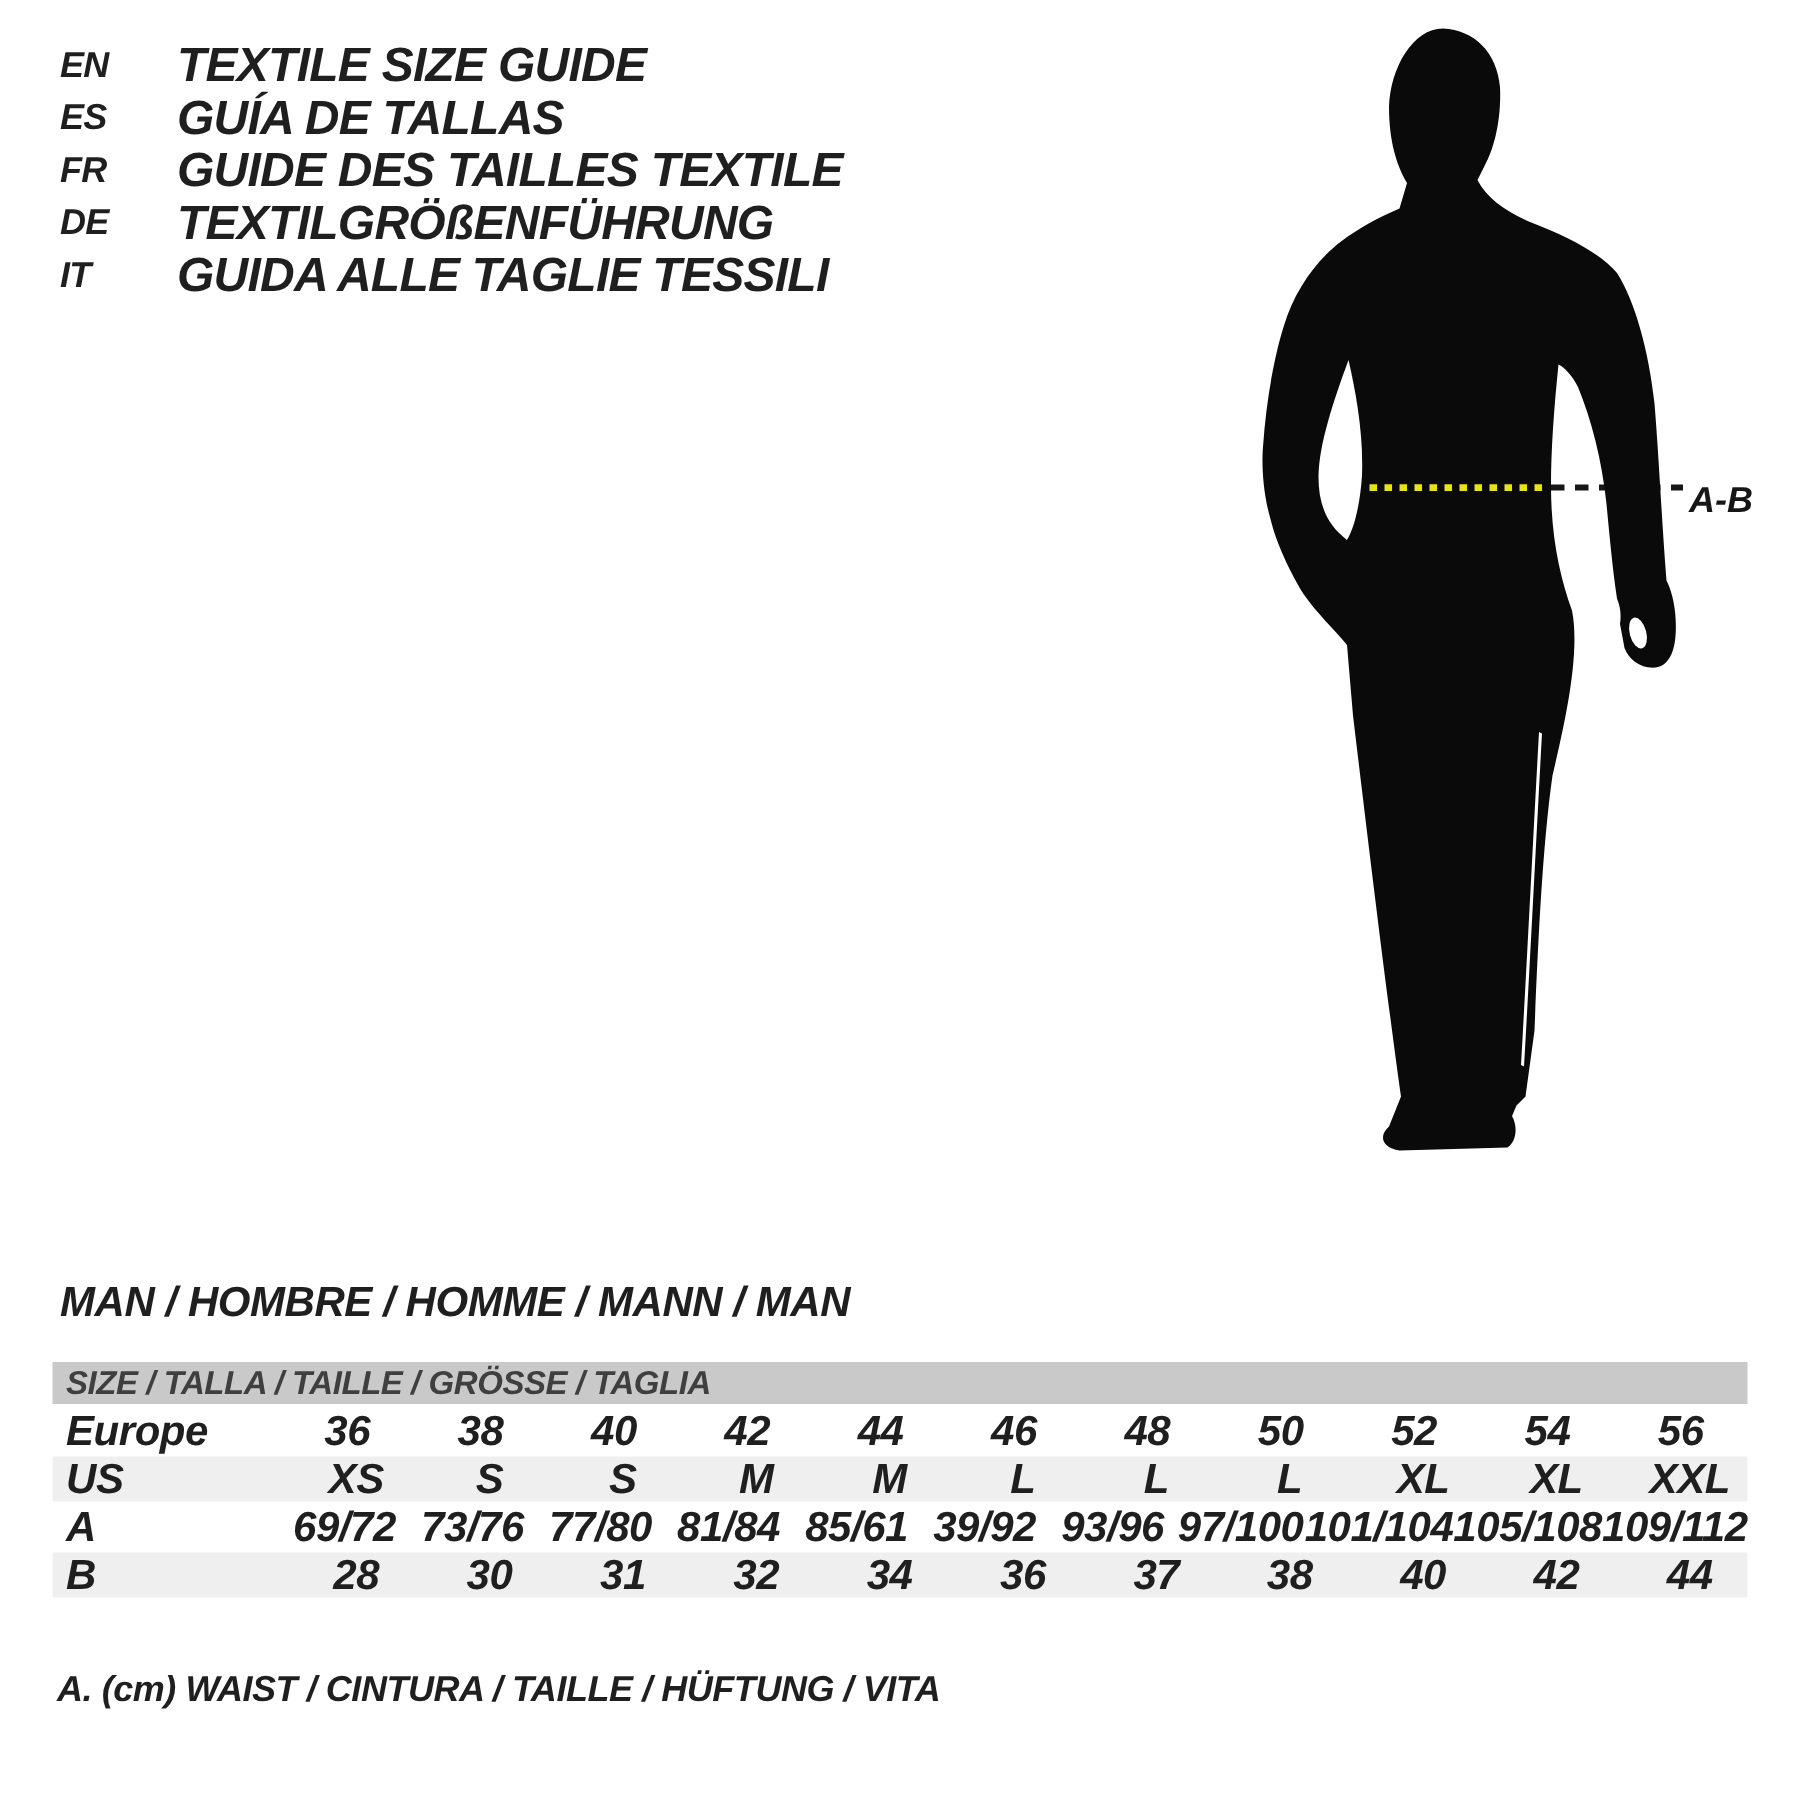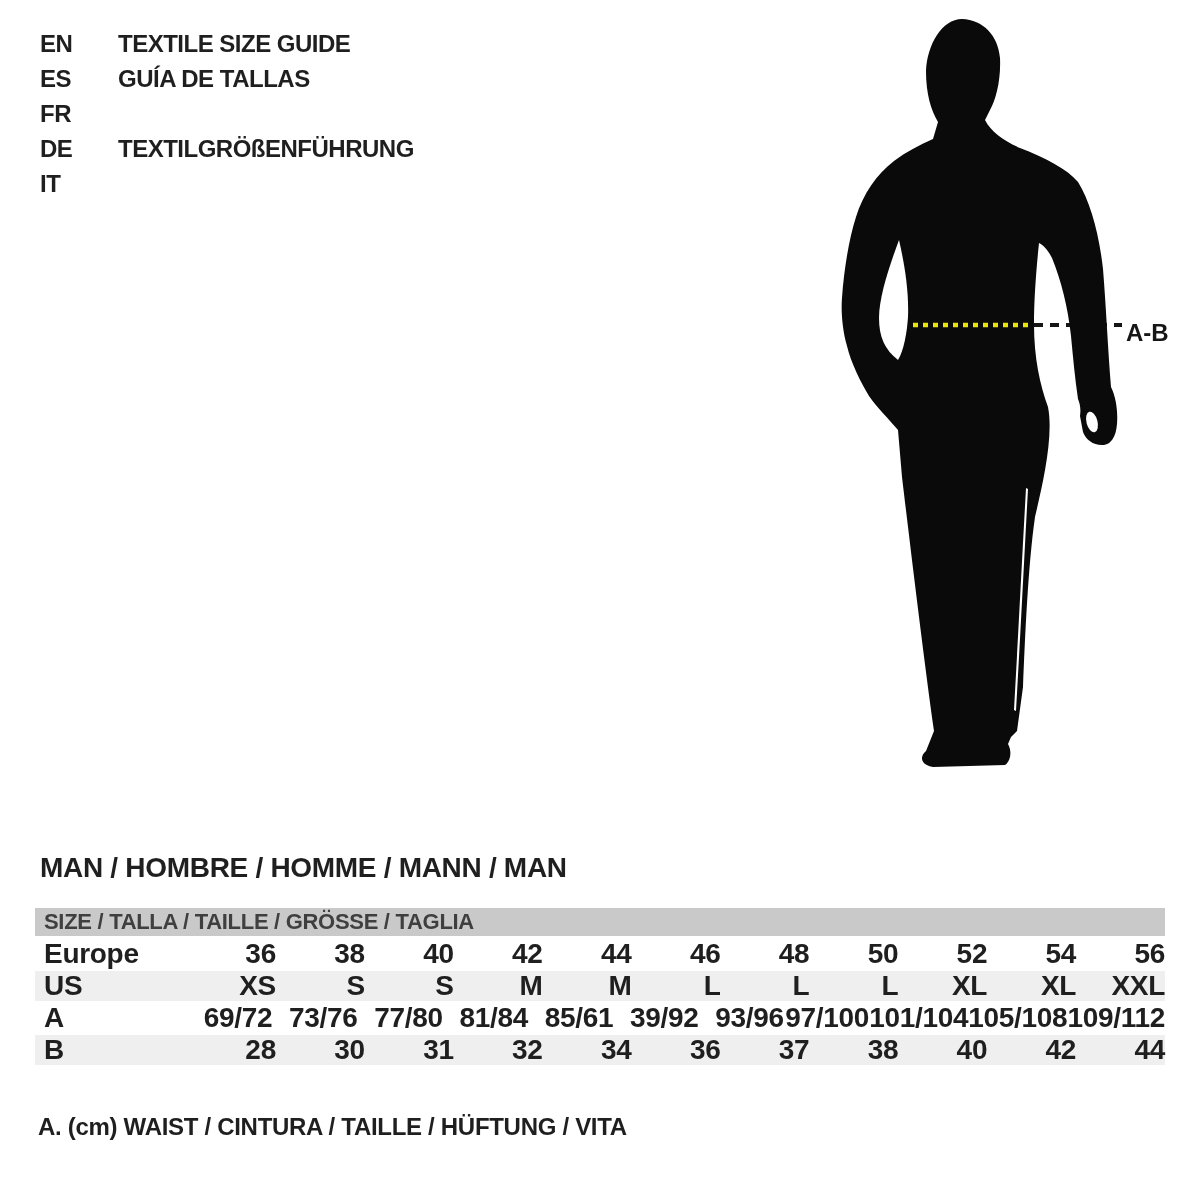--- a/index.html
+++ b/index.html
@@ -1,41 +1,41 @@
 <!DOCTYPE html>
 <html style="--header-bg: #c9c9c9; --header-text: #3f3f3f; --alt-row-bg: #efefef; --text: #1f1f1f; --silhouette: #0a0a0a; --measure-dot: #e8e50a; --measure-dash: #161616;"><head>
 <meta charset="utf-8">
 <style>
   html,body{margin:0;padding:0;background:#fff;}
   .page{position:relative;width:1200px;height:1200px;background:#fff;overflow:hidden;
-        font-family:"Liberation Sans",sans-serif;color:var(--text,#1f1f1f);}
+        font-family:"Liberation Sans",sans-serif;color:var(--text,#1f1f1f);font-style:italic;}
   
   .langs{position:absolute;left:40px;top:26px;}
   .lang-row{display:flex;height:35px;align-items:center;}
   .lang-code{width:78px;font-weight:700;font-size:24px;letter-spacing:-0.5px;}
-  .lang-title{font-weight:700;font-size:24px;letter-spacing:-0.5px;white-space:nowrap;}
+  .lang-title{font-weight:700;font-size:32px;letter-spacing:-0.5px;white-space:nowrap;}
   
   .category{position:absolute;left:40px;top:221px;font-size:25px;font-weight:700;
             letter-spacing:-0.3px;white-space:nowrap;}
   
   .figure{position:absolute;left:820px;top:10px;width:380px;height:780px;}
   .figure svg{display:block;width:100%;height:100%;}
   
   .section{position:absolute;left:40px;top:852px;font-size:28px;font-weight:700;
            letter-spacing:-0.3px;white-space:nowrap;}
   
   .table{position:absolute;left:35px;top:908px;width:1130px;}
   .thead{height:28px;background:var(--header-bg,#c9c9c9);color:var(--header-text,#3f3f3f);
          font-size:22px;font-weight:700;line-height:28px;padding-left:9px;margin-bottom:3px;
          letter-spacing:-0.3px;}
   .trow{display:flex;height:30px;margin-bottom:2px;align-items:center;font-size:28px;
         font-weight:700;color:var(--text,#262626);letter-spacing:-0.3px;}
   .trow.alt{background:var(--alt-row-bg,#efefef);gap:12px;}
   .tlabel{width:143px;padding-left:9px;}
-  .tcell{flex:1;text-align:right;}
+  .tcell{flex:1;text-align:center;}
   
   .notes{position:absolute;left:38px;top:1111px;}
   .note-line{height:31px;line-height:31px;font-size:24px;font-weight:700;
              letter-spacing:-0.3px;white-space:nowrap;}
 </style>
 </head>
 <body>
 
 <div class="page">
 
@@ -43,27 +43,29 @@
       <div class="lang-row">
         <span class="lang-code">EN</span>
         <span class="lang-title">TEXTILE SIZE GUIDE</span>
       </div>
       <div class="lang-row">
         <span class="lang-code">ES</span>
         <span class="lang-title">GUÍA DE TALLAS</span>
       </div>
       <div class="lang-row">
         <span class="lang-code">FR</span>
+        <span class="lang-title">GUIDE DES TAILLES TEXTILE</span>
       </div>
       <div class="lang-row">
         <span class="lang-code">DE</span>
         <span class="lang-title">TEXTILGRÖßENFÜHRUNG</span>
       </div>
       <div class="lang-row">
         <span class="lang-code">IT</span>
+        <span class="lang-title">GUIDA ALLE TAGLIE TESSILI</span>
       </div>
     </div>
 
 
   <div class="figure">
     <svg viewBox="0 0 380 780" xmlns="http://www.w3.org/2000/svg">
 
       <line x1="214" y1="315" x2="302" y2="315" stroke="var(--measure-dash,#161616)" stroke-width="4" stroke-dasharray="9 7"></line>
 
       <path fill="var(--silhouette,#0a0a0a)" d="

